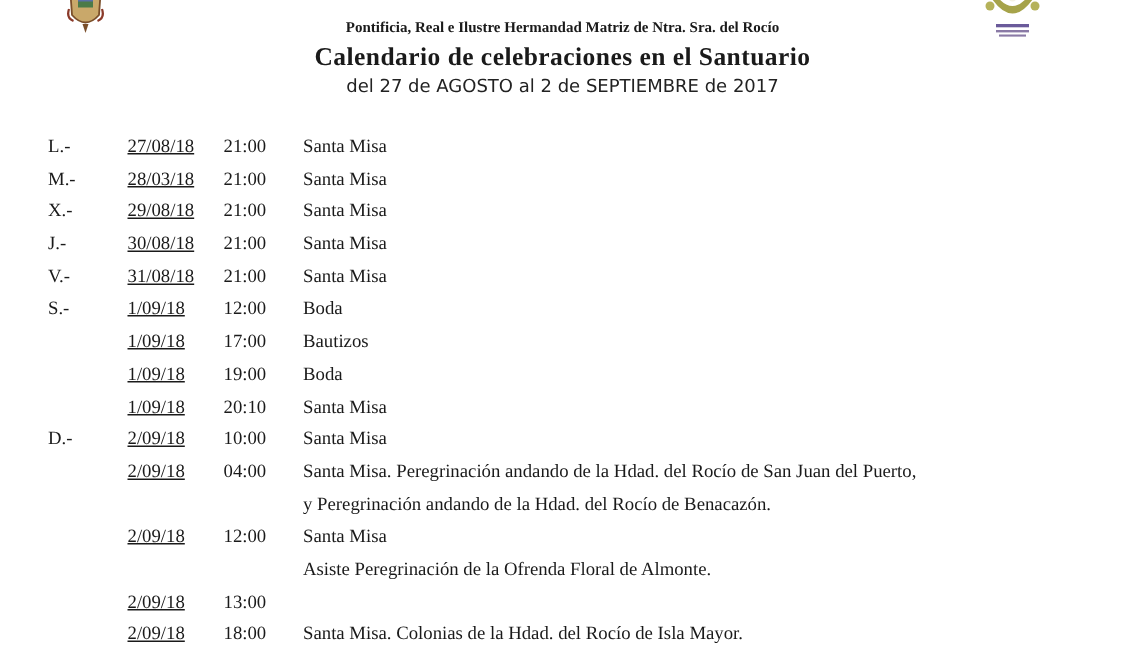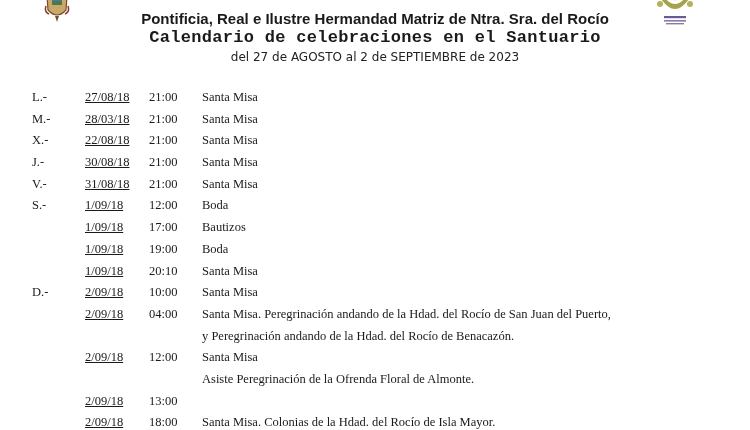--- a/index.html
+++ b/index.html
@@ -30,28 +30,28 @@
       height: 36px;
     }
     .header {
       position: absolute;
       left: 0;
       top: 10px;
       width: 730px;
       text-align: center;
     }
     .org {
-      font-family: Liberation Sans, sans-serif;
+      font-family: Liberation Serif, serif;
       font-weight: bold;
-      font-size: 15px;
+      font-size: 10px;
       line-height: 18px;
       margin-left: 20px;
     }
     .title {
-      font-family: Liberation Mono, monospace;
+      font-family: Liberation Serif, serif;
       font-weight: bold;
       font-size: 17px;
       line-height: 20px;
       letter-spacing: 0.3px;
       margin-left: 20px;
     }
     .subtitle {
       font-family: "DejaVu Sans", "Liberation Sans", sans-serif;
       font-size: 12px;
       line-height: 18px;
@@ -101,39 +101,39 @@
     <path d="M17 0 Q23 14 29 0 Z" fill="#f4f1e3"></path>
     <rect x="12" y="22" width="22" height="2.2" fill="#6a5a9a"></rect>
     <rect x="12" y="26" width="22" height="1.6" fill="#8a7aa6"></rect>
     <rect x="14" y="29" width="18" height="1.4" fill="#8a7aa6"></rect>
   </svg>
 </div>
 
 <div class="header">
   <div class="org">Pontificia, Real e Ilustre Hermandad Matriz de Ntra. Sra. del Rocío</div>
   <div class="title">Calendario de celebraciones en el Santuario</div>
-  <div class="subtitle">del 27 de AGOSTO al 2 de SEPTIEMBRE de 2023</div>
+  <div class="subtitle">del 27 de AGOSTO al 2 de SEPTIEMBRE de 2017</div>
 </div>
 
 <div class="rows">
   <div class="row">
     <span class="day">L.-</span>
     <span class="date">27/08/18</span>
     <span class="time">21:00</span>
     <span class="event">Santa Misa</span>
   </div>
   <div class="row">
     <span class="day">M.-</span>
     <span class="date">28/03/18</span>
     <span class="time">21:00</span>
     <span class="event">Santa Misa</span>
   </div>
   <div class="row">
     <span class="day">X.-</span>
-    <span class="date">22/08/18</span>
+    <span class="date">29/08/18</span>
     <span class="time">21:00</span>
     <span class="event">Santa Misa</span>
   </div>
   <div class="row">
     <span class="day">J.-</span>
     <span class="date">30/08/18</span>
     <span class="time">21:00</span>
     <span class="event">Santa Misa</span>
   </div>
   <div class="row">

